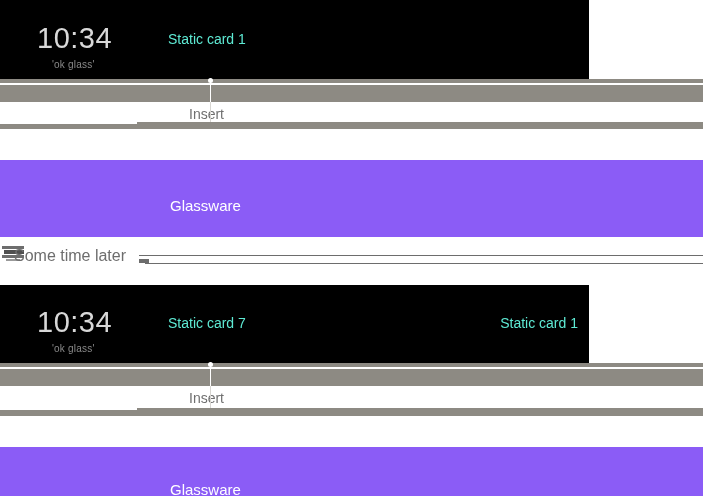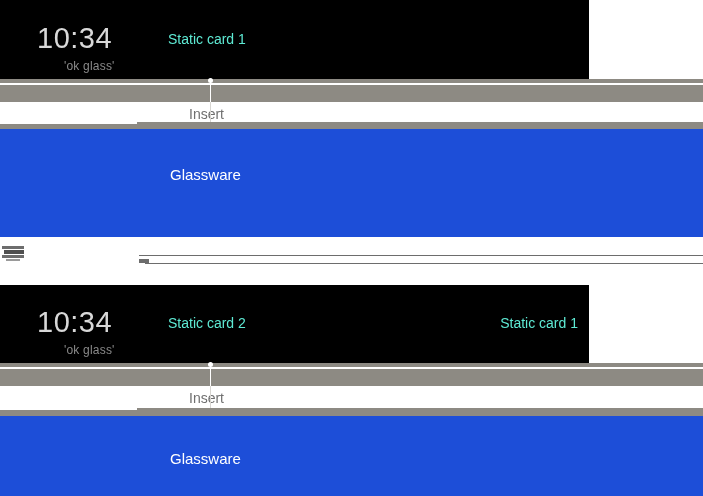--- a/index.html
+++ b/index.html
@@ -18,21 +18,21 @@
     background: #ffffff;
   }
 
   
   .band {
     position: absolute;
     left: 0;
     width: 703px;
     box-sizing: border-box;
   }
-  .band-blue  { background: #1d4ed8; }
+  .band-blue  { background: #8b5cf6; margin-top: 31px; }
   .band-white { background: #ffffff; }
   .band-gray  { background: #8d8a83; }
 
   
   .glass-card {
     position: absolute;
     left: 0;
     width: 589px;
     background: #000000;
     color: #ffffff;
@@ -42,22 +42,22 @@
     left: 37px;
     font-family: "Liberation Sans", sans-serif;
     font-weight: 300;
     font-size: 29px;
     letter-spacing: 0.5px;
     color: #d8d8d8;
     white-space: nowrap;
   }
   .clock-hint {
     position: absolute;
-    left: 64px;
-    font-size: 12px;
+    left: 52px;
+    font-size: 10px;
     color: #8a8a8a;
     letter-spacing: 0.2px;
     white-space: nowrap;
   }
   .card-label {
     position: absolute;
     font-size: 14px;
     color: #5eead4;
     white-space: nowrap;
   }
@@ -153,29 +153,30 @@
 
   <div class="later-row" style="top:237px; height:48px;">
     <div class="later-icon" style="left:2px; top:8px;">
       <svg width="26" height="18" viewBox="0 0 26 18" aria-hidden="true">
         <rect x="0" y="1" width="22" height="3" fill="#6d6d6d"></rect>
         <rect x="2" y="5" width="20" height="4" fill="#4f4f4f"></rect>
         <rect x="0" y="10" width="22" height="3" fill="#6d6d6d"></rect>
         <rect x="4" y="14" width="14" height="2" fill="#9a9a9a"></rect>
       </svg>
     </div>
+    <div class="later-label" style="left:14px; top:10px;">Some time later</div>
     <div class="later-rule" style="left:139px; top:18px; width:564px;"></div>
     <div class="later-rule" style="left:145px; top:26px; width:558px;"></div>
     <div class="later-rule" style="left:139px; top:22px; width:10px; height:4px;"></div>
   </div>
 
   <div class="glass-card" style="top:285px; height:78px;">
     <div class="clock-time" style="top:21px;">10:34</div>
     <div class="clock-hint" style="top:58px;">'ok glass'</div>
-    <div class="card-label" style="left:168px; top:30px;">Static card 2</div>
+    <div class="card-label" style="left:168px; top:30px;">Static card 7</div>
     <div class="card-label" style="right:11px; top:30px;">Static card 1</div>
   </div>
 
   <div class="band band-gray" style="top:363px; height:4px;"></div>
   <div class="band band-white" style="top:367px; height:2px;"></div>
   <div class="band band-gray" style="top:369px; height:17px;"></div>
   <div class="rail-seam" style="left:210px; top:363px; height:23px;"></div>
   <div class="rail-dot" style="left:208px; top:362px;"></div>
 
   <div class="insert-row" style="top:386px; height:24px;">

